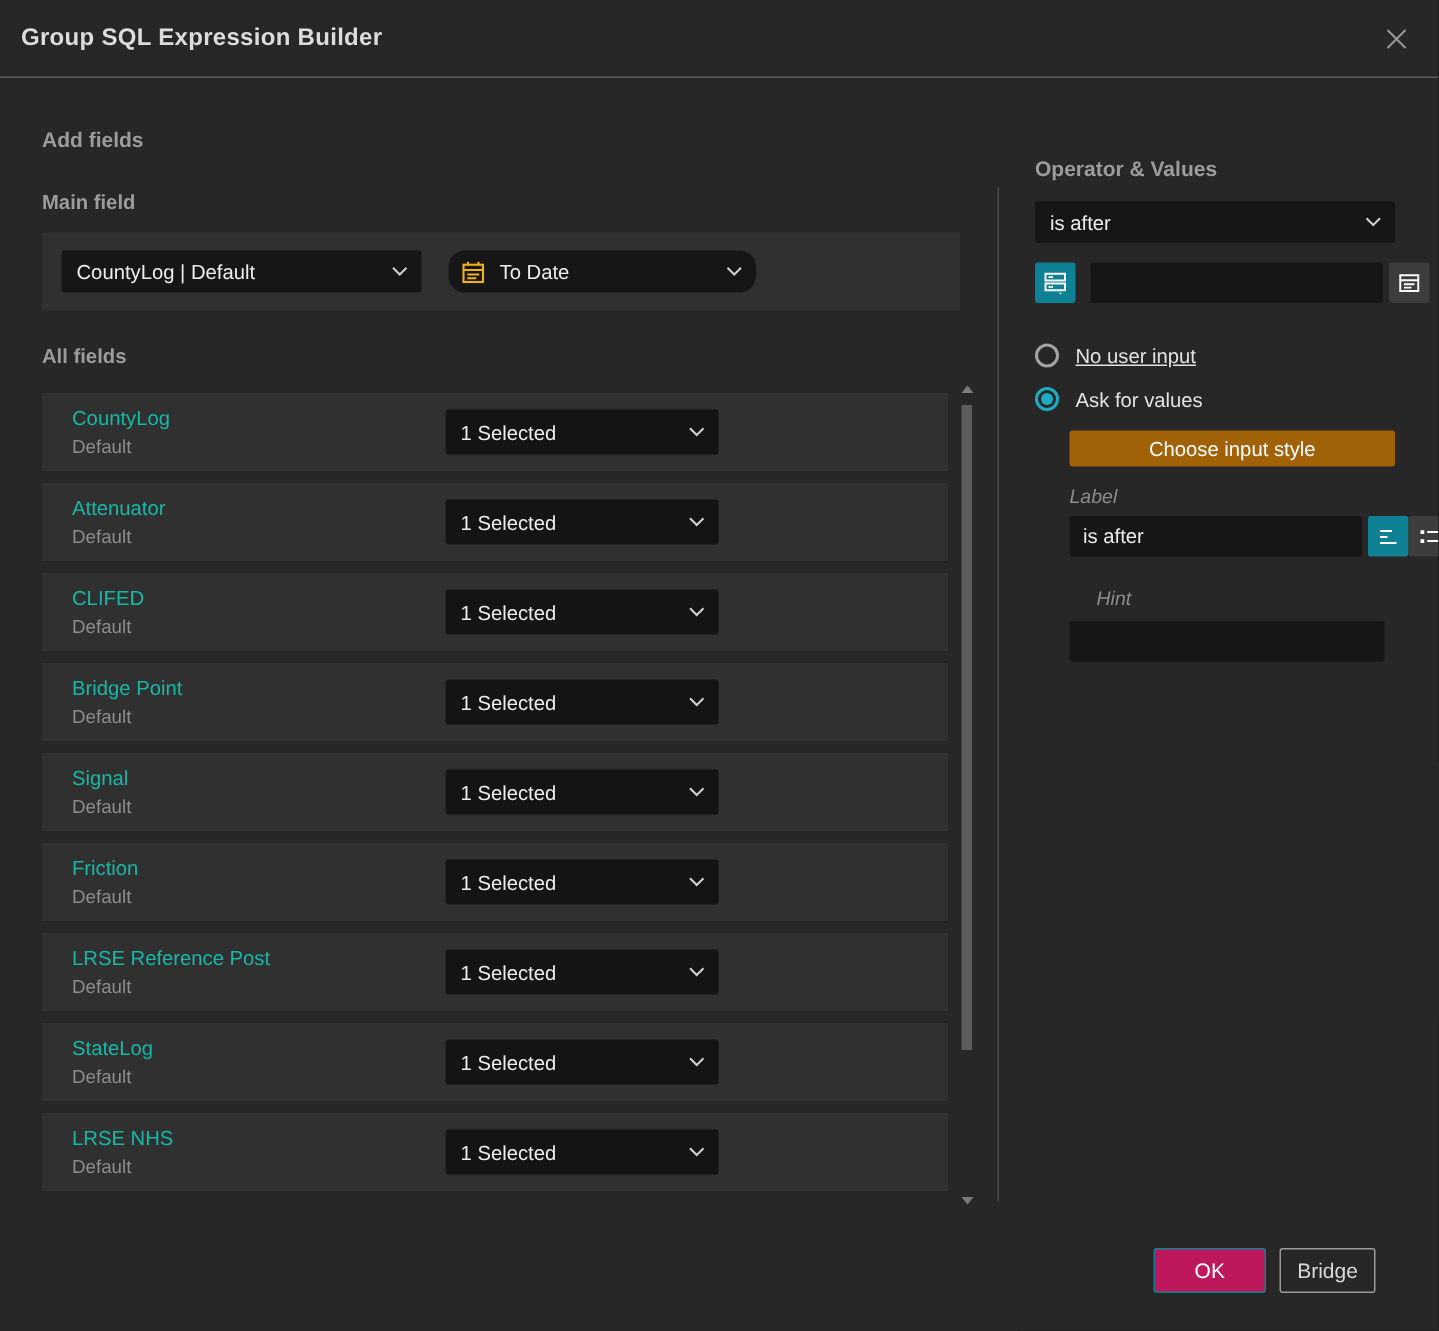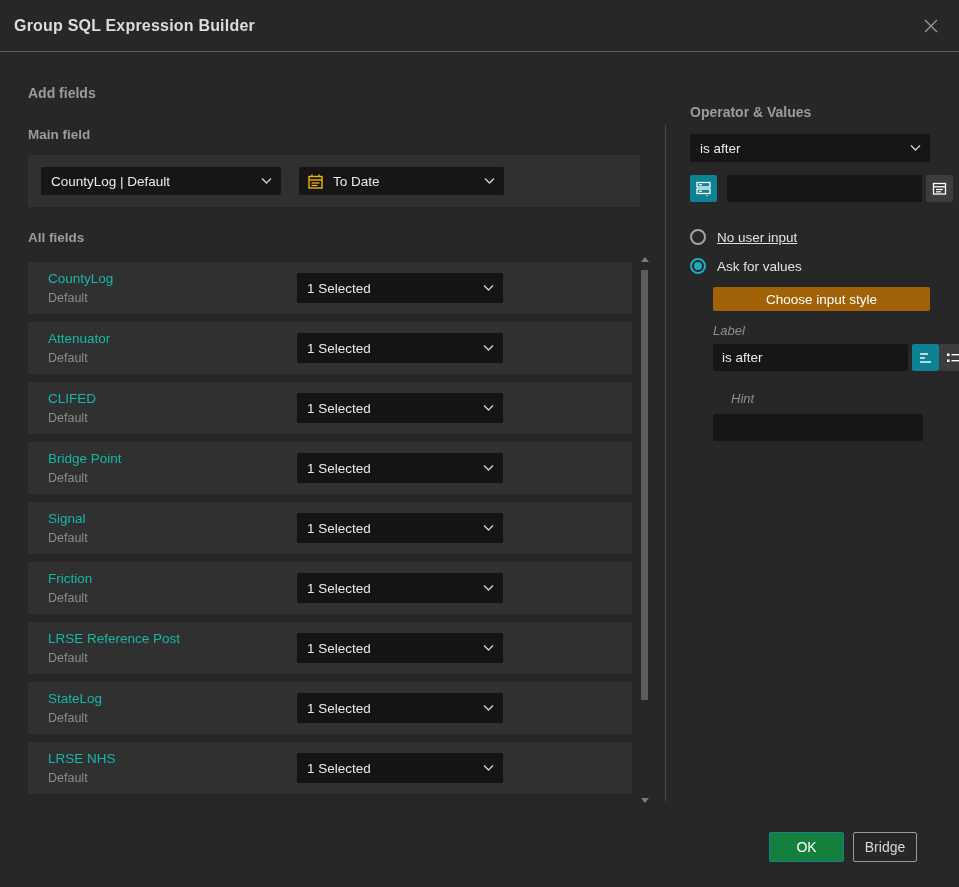--- a/index.html
+++ b/index.html
@@ -35,36 +35,36 @@
     display: flex; align-items: center; padding-left: 13px;
   }
   .select {
     position: relative; height: 28px; background: #161616;
     border-radius: 2px; display: flex; align-items: center;
     padding: 0 28px 0 10px; font-size: 13.5px; color: #ececec;
     cursor: pointer;
   }
   .select .chev { position: absolute; right: 9px; top: 50%; transform: translateY(-50%); }
   .main-field-select { width: 240px; }
-  .date-mode-select { width: 205px; margin-left: 18px; padding-left: 8px; }
+  .date-mode-select { width: 205px; margin-left: 18px; padding-left: 8px; border-radius: 11px; }
   .date-mode-select .cal { margin-right: 9px; display: inline-flex; }
   .all-fields-label { margin-top: 23px; font-size: 13.5px; }
   .fields-list { margin-top: 17px; width: 604px; }
   .field-row {
     position: relative; height: 52px; background: #303030; margin-bottom: 8px;
   }
   .field-row .fname {
     position: absolute; left: 20px; top: 9px;
     font-size: 13.5px; color: #14b8a6;
   }
   .field-row .fsub {
     position: absolute; left: 20px; bottom: 9px;
     font-size: 12.5px; color: #8d8d8d;
   }
-  .field-row .select { position: absolute; left: 269px; top: 50%; transform: translateY(-50%); width: 206px; height: 30px; background: #141414; }
+  .field-row .select { position: absolute; left: 269px; top: 50%; transform: translateY(-50%); width: 182px; height: 30px; background: #141414; }
   
   .scrollbar { position: absolute; left: 640px; top: 255px; width: 11px; height: 548px; }
   .sb-arrow { position: absolute; left: 1px; width: 0; height: 0; border-left: 4px solid transparent; border-right: 4px solid transparent; cursor: pointer; }
   .sb-up { top: 2px; border-bottom: 5px solid #7a7a7a; }
   .sb-down { bottom: 0; border-top: 5px solid #7a7a7a; }
   .sb-thumb { position: absolute; left: 1px; top: 15px; width: 7px; height: 430px; background: #5c5c5c; cursor: grab; }
   
   .v-divider { position: absolute; left: 665px; top: 125px; width: 1px; height: 676px; background: #4d4d4d; }
   
   .op-panel { position: absolute; left: 690px; top: 104px; width: 240px; }
@@ -103,21 +103,21 @@
   }
   .field-label { margin-top: 12px; font-size: 13px; color: #8d8d8d; font-style: italic; }
   .label-row { margin-top: 6px; display: flex; align-items: center; width: 217px; }
   .label-row .text-input { flex: 1; margin-right: 4px; }
   .label-row .icon-btn { width: 27px; height: 27px; }
   .hint-label { margin-top: 20px; margin-left: 41px; }
   .hint-input { margin-top: 8px; width: 210px; display: block; }
   
   .footer { position: absolute; top: 832px; right: 42px; display: flex; }
   .btn { height: 30px; border-radius: 2px; font-size: 14px; font-family: "Liberation Sans", sans-serif; cursor: pointer; }
-  .btn-ok { width: 75px; background: #15803d; border: 1px solid #0e8294; color: #fff; }
+  .btn-ok { width: 75px; background: #be185d; border: 1px solid #0e8294; color: #fff; }
   .btn-cancel { width: 64px; margin-left: 9px; background: transparent; border: 1px solid #9a9a9a; color: #d8d8d8; }
   svg { display: block; }
 </style>
 </head>
 <body>
 
 <div class="dialog">
 
   <div class="titlebar">
     <h1>Group SQL Expression Builder</h1>

